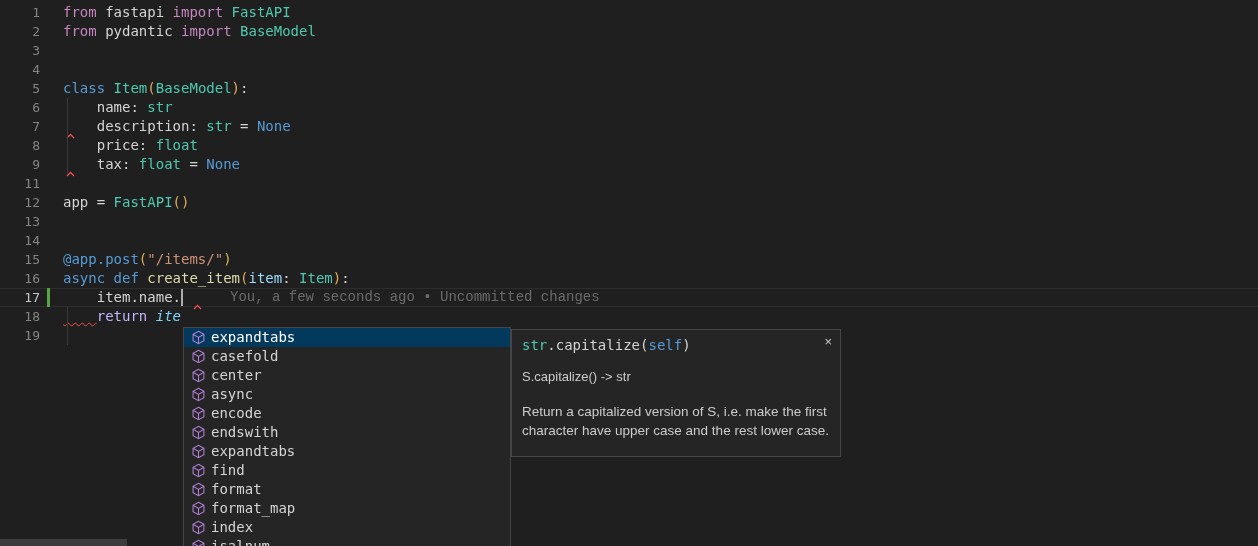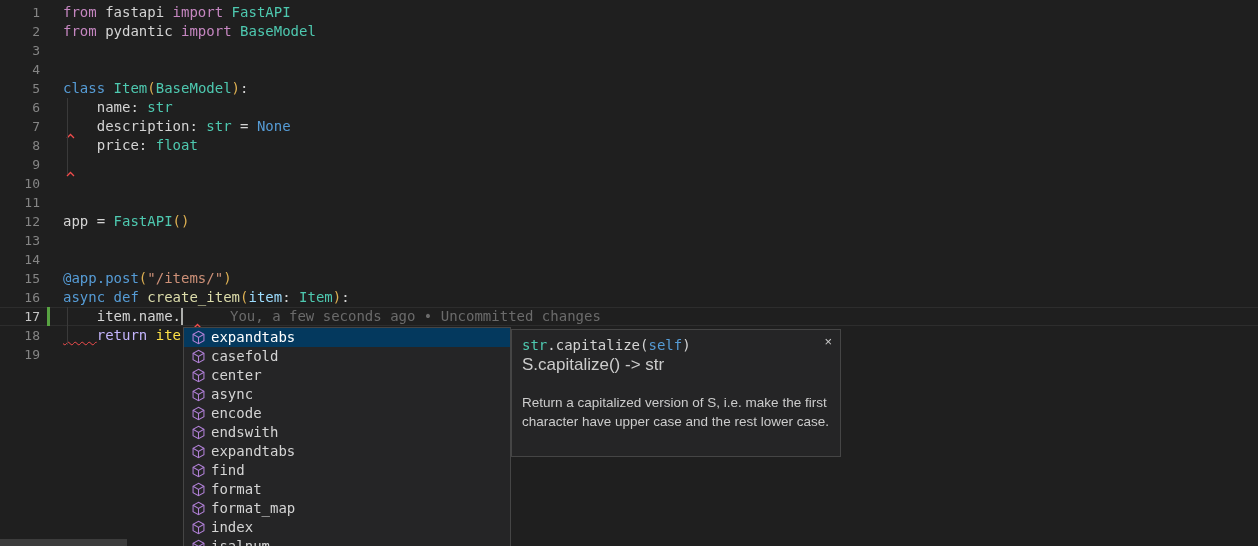--- a/index.html
+++ b/index.html
@@ -7,70 +7,69 @@
           font-family:"DejaVu Sans Mono", monospace;font-size:14px;color:#d4d4d4;}
   #code-area{position:absolute;left:0;top:3px;width:100%;}
   .row{position:relative;height:19px;line-height:19px;white-space:pre;}
   .row.active{box-shadow:inset 0 1px 0 #2d2d2d, inset 0 -1px 0 #2d2d2d;}
   .lineno{position:absolute;left:0;top:0;width:40px;text-align:right;font-size:13px;color:#858585;}
   .row.active .lineno{color:#c6c6c6;}
   .added-bar{position:absolute;left:47px;top:0;width:3px;height:19px;}
   .code{position:absolute;left:63px;top:0;}
   .tok-squiggle{text-decoration-line:underline;text-decoration-style:wavy;text-decoration-color:#f14c4c;text-decoration-thickness:1px;}
   .cursor{position:absolute;left:181px;top:1px;width:2px;height:17px;background:#aeafad;}
-  .blame{position:absolute;left:230px;top:0;color:#6b6b6b;}
+  .blame{position:absolute;left:230px;top:0;color:#6b6b6b;font-family:Liberation Mono, monospace;}
   .caret-mark{position:absolute;bottom:-3px;line-height:0;}
   .indent-guide{position:absolute;width:1px;background:#3a3a3a;}
   #guide-class{left:67px;top:98px;height:76px;}
   #guide-func{left:67px;top:307px;height:38px;}
   #suggest{position:absolute;left:183px;top:327px;width:659px;z-index:5;}
   #suggest-list{margin:0;padding:0;list-style:none;width:328px;background:#252526;
                 border:1px solid #454545;border-bottom:none;box-sizing:border-box;}
   .suggest-item{position:relative;height:19px;line-height:19px;display:flex;align-items:center;
                 white-space:pre;color:#d4d4d4;cursor:pointer;}
   .suggest-item .sicon{display:inline-flex;width:16px;height:16px;margin:0 5px 0 6px;align-items:center;justify-content:center;}
   #docs{position:absolute;left:328px;top:2px;width:330px;height:128px;box-sizing:border-box;
         background:#252526;border:1px solid #454545;padding:6px 10px;overflow:hidden;}
   #docs-signature{white-space:pre;font-size:14px;line-height:19px;}
   #docs-close{position:absolute;right:8px;top:4px;color:#cccccc;font-size:13px;cursor:pointer;
               font-family:"Liberation Sans",sans-serif;}
-  #docs-summary{font-family:"Liberation Sans",sans-serif;font-size:17px;color:#cccccc;}
+  #docs-summary{font-family:"Liberation Sans",sans-serif;font-size:13px;color:#cccccc;margin-top:14px;}
   #docs-description{font-family:"Liberation Sans",sans-serif;font-size:13.5px;color:#cccccc;
                     margin:18px 0 0 0;line-height:19px;}
   #hscrollbar{position:absolute;left:0;top:539px;width:127px;height:7px;background:#3c3c3c;}
 </style>
 </head>
 <body>
 
 <div id="screen">
   <div id="code-area">
       <div class="row"><span class="lineno">1</span><span class="code"><span style="color: rgb(197, 134, 192);">from</span><span style="color: rgb(212, 212, 212);"> fastapi</span><span style="color: rgb(197, 134, 192);"> import</span><span style="color: rgb(78, 201, 176);"> FastAPI</span></span></div>
       <div class="row"><span class="lineno">2</span><span class="code"><span style="color: rgb(197, 134, 192);">from</span><span style="color: rgb(212, 212, 212);"> pydantic</span><span style="color: rgb(197, 134, 192);"> import</span><span style="color: rgb(78, 201, 176);"> BaseModel</span></span></div>
       <div class="row"><span class="lineno">3</span><span class="code"></span></div>
       <div class="row"><span class="lineno">4</span><span class="code"></span></div>
       <div class="row"><span class="lineno">5</span><span class="code"><span style="color: rgb(86, 156, 214);">class</span><span style="color: rgb(78, 201, 176);"> Item</span><span style="color: rgb(221, 176, 82);">(</span><span style="color: rgb(78, 201, 176);">BaseModel</span><span style="color: rgb(221, 176, 82);">)</span><span style="color: rgb(212, 212, 212);">:</span></span></div>
       <div class="row"><span class="lineno">6</span><span class="code"><span style="color: rgb(212, 212, 212);">    name:</span><span style="color: rgb(78, 201, 176);"> str</span></span></div>
       <div class="row"><span class="lineno">7</span><span class="code"><span style="color: rgb(212, 212, 212);">    description:</span><span style="color: rgb(78, 201, 176);"> str</span><span style="color: rgb(212, 212, 212);"> = </span><span style="color: rgb(86, 156, 214);">None</span></span><span class="caret-mark" style="left: 66px;"><svg width="9" height="6" viewBox="0 0 9 6">
             <path d="M1 5 L4.5 1.5 L8 5" stroke="#f14c4c" fill="none" stroke-width="1.3"></path>
           </svg></span></div>
       <div class="row"><span class="lineno">8</span><span class="code"><span style="color: rgb(212, 212, 212);">    price:</span><span style="color: rgb(78, 201, 176);"> float</span></span></div>
-      <div class="row"><span class="lineno">9</span><span class="caret-mark" style="left: 66px;"><svg width="9" height="6" viewBox="0 0 9 6">
+      <div class="row"><span class="lineno">9</span><span class="code"><span style="color: rgb(212, 212, 212);">    tax:</span><span style="color: rgb(78, 201, 176);"> float</span><span style="color: rgb(212, 212, 212);"> = </span><span style="color: rgb(86, 156, 214);">None</span></span><span class="caret-mark" style="left: 66px;"><svg width="9" height="6" viewBox="0 0 9 6">
             <path d="M1 5 L4.5 1.5 L8 5" stroke="#f14c4c" fill="none" stroke-width="1.3"></path>
           </svg></span></div>
-      <div class="row"><span class="lineno">10</span><span class="code"></span></div>
       <div class="row"><span class="lineno">11</span><span class="code"></span></div>
       <div class="row"><span class="lineno">12</span><span class="code"><span style="color: rgb(212, 212, 212);">app = </span><span style="color: rgb(78, 201, 176);">FastAPI</span><span style="color: rgb(221, 176, 82);">()</span></span></div>
       <div class="row"><span class="lineno">13</span><span class="code"></span></div>
       <div class="row"><span class="lineno">14</span><span class="code"></span></div>
       <div class="row"><span class="lineno">15</span><span class="code"><span style="color: rgb(86, 156, 214);">@app.post</span><span style="color: rgb(221, 176, 82);">(</span><span style="color: rgb(206, 145, 120);">"/items/"</span><span style="color: rgb(221, 176, 82);">)</span></span></div>
       <div class="row"><span class="lineno">16</span><span class="code"><span style="color: rgb(86, 156, 214);">async def</span><span style="color: rgb(220, 220, 170);"> create_item</span><span style="color: rgb(221, 176, 82);">(</span><span style="color: rgb(156, 220, 254);">item</span><span style="color: rgb(212, 212, 212);">: </span><span style="color: rgb(78, 201, 176);">Item</span><span style="color: rgb(221, 176, 82);">)</span><span style="color: rgb(212, 212, 212);">:</span></span></div>
       <div class="row active"><span class="lineno">17</span><div class="added-bar" style="background: rgb(88, 163, 66);"></div><span class="code"><span style="color: rgb(212, 212, 212);">    item.name.</span></span><div class="cursor"></div><span class="blame">You, a few seconds ago • Uncommitted changes</span><span class="caret-mark" style="left: 193px;"><svg width="9" height="6" viewBox="0 0 9 6">
             <path d="M1 5 L4.5 1.5 L8 5" stroke="#f14c4c" fill="none" stroke-width="1.3"></path>
           </svg></span></div>
-      <div class="row"><span class="lineno">18</span><span class="code"><span class="tok-squiggle" style="color: rgb(212, 212, 212);">    </span><span style="color: #c4b5fd;">return</span><span style="color: #fde047;"> ite</span></span></div>
+      <div class="row"><span class="lineno">18</span><span class="code"><span class="tok-squiggle" style="color: rgb(212, 212, 212);">    </span><span style="color: #c4b5fd;">return</span><span style="color: #7dd3fc; font-style: italic;"> ite</span></span></div>
       <div class="row"><span class="lineno">19</span><span class="code"></span></div>
     </div>
 
   <div class="indent-guide" id="guide-class"></div>
   <div class="indent-guide" id="guide-func"></div>
 
   <div id="suggest">
     <ul id="suggest-list">
         <li class="suggest-item" style="background: rgb(4, 57, 94); color: rgb(255, 255, 255);"><span class="sicon"><svg width="15" height="15" viewBox="0 0 16 16">
               <path d="M8 1.3 L13.8 4.5 V11.5 L8 14.7 L2.2 11.5 V4.5 Z" stroke="#b180d7" fill="none" stroke-width="1.1"></path>

